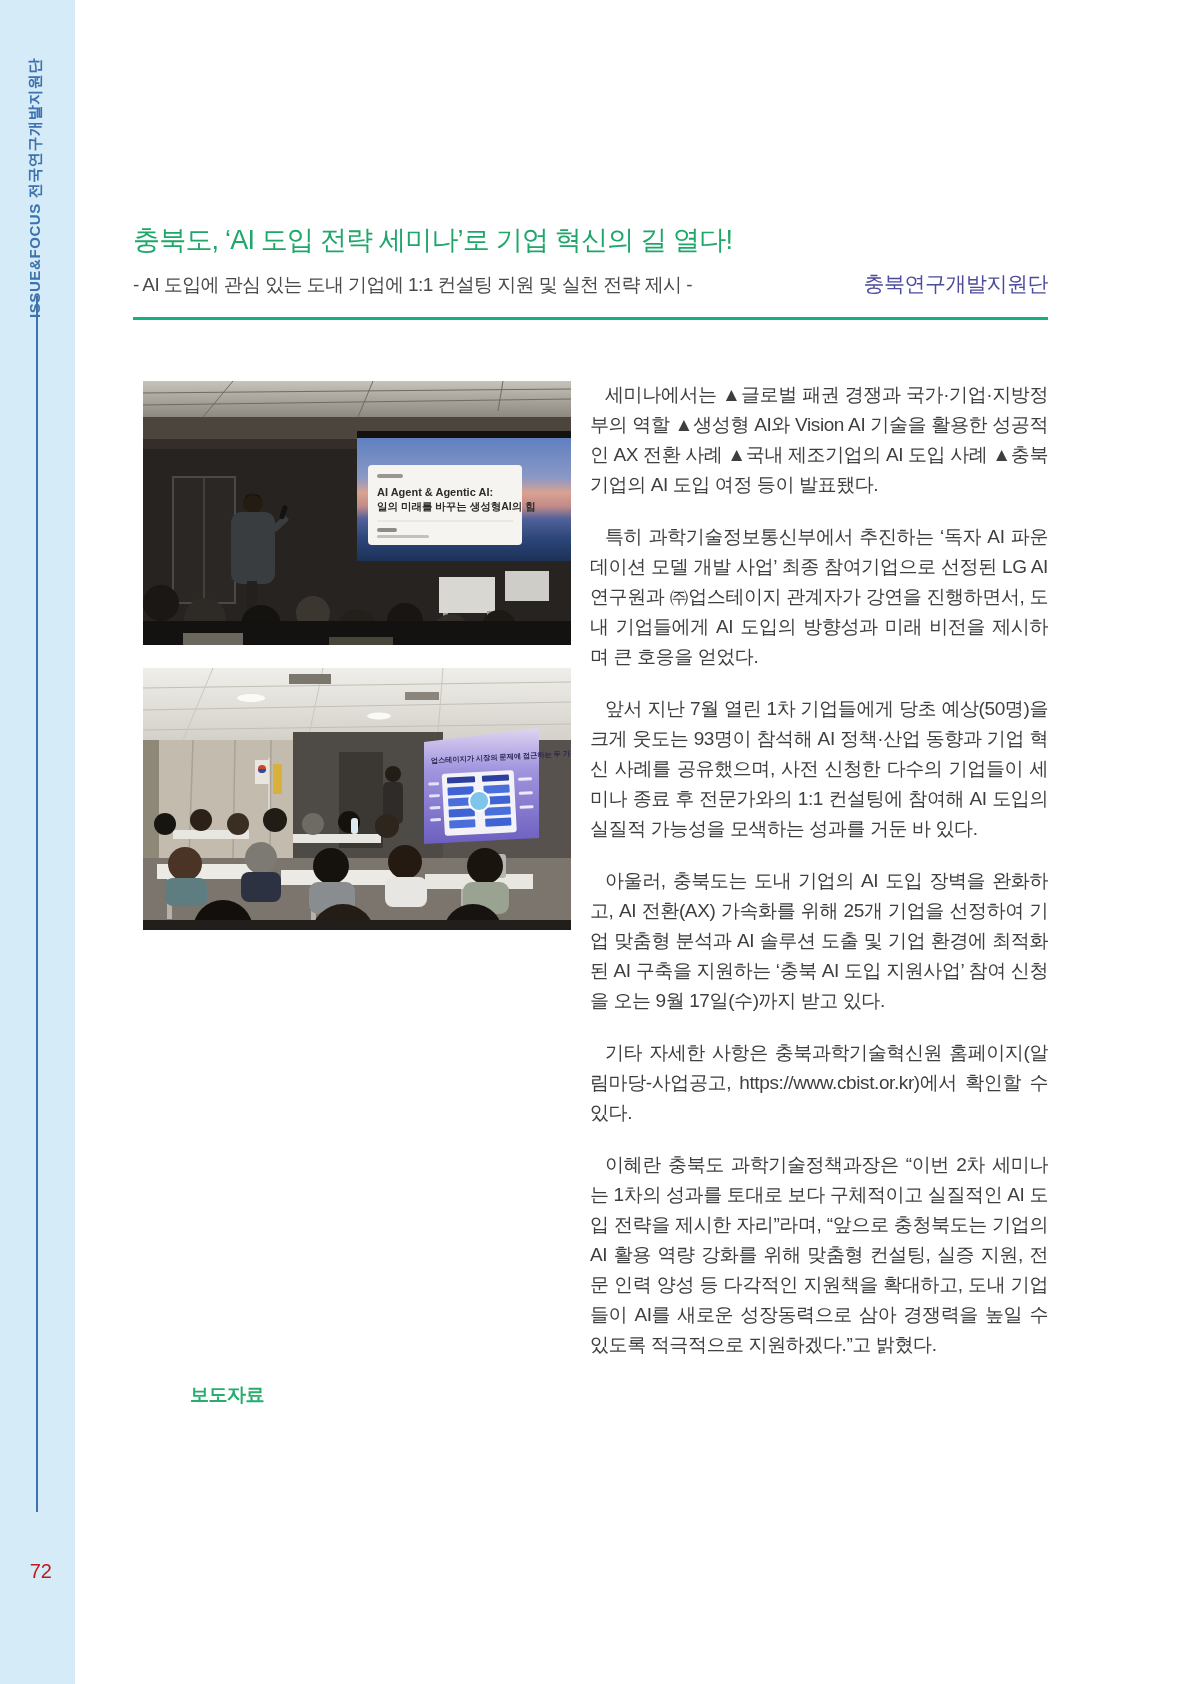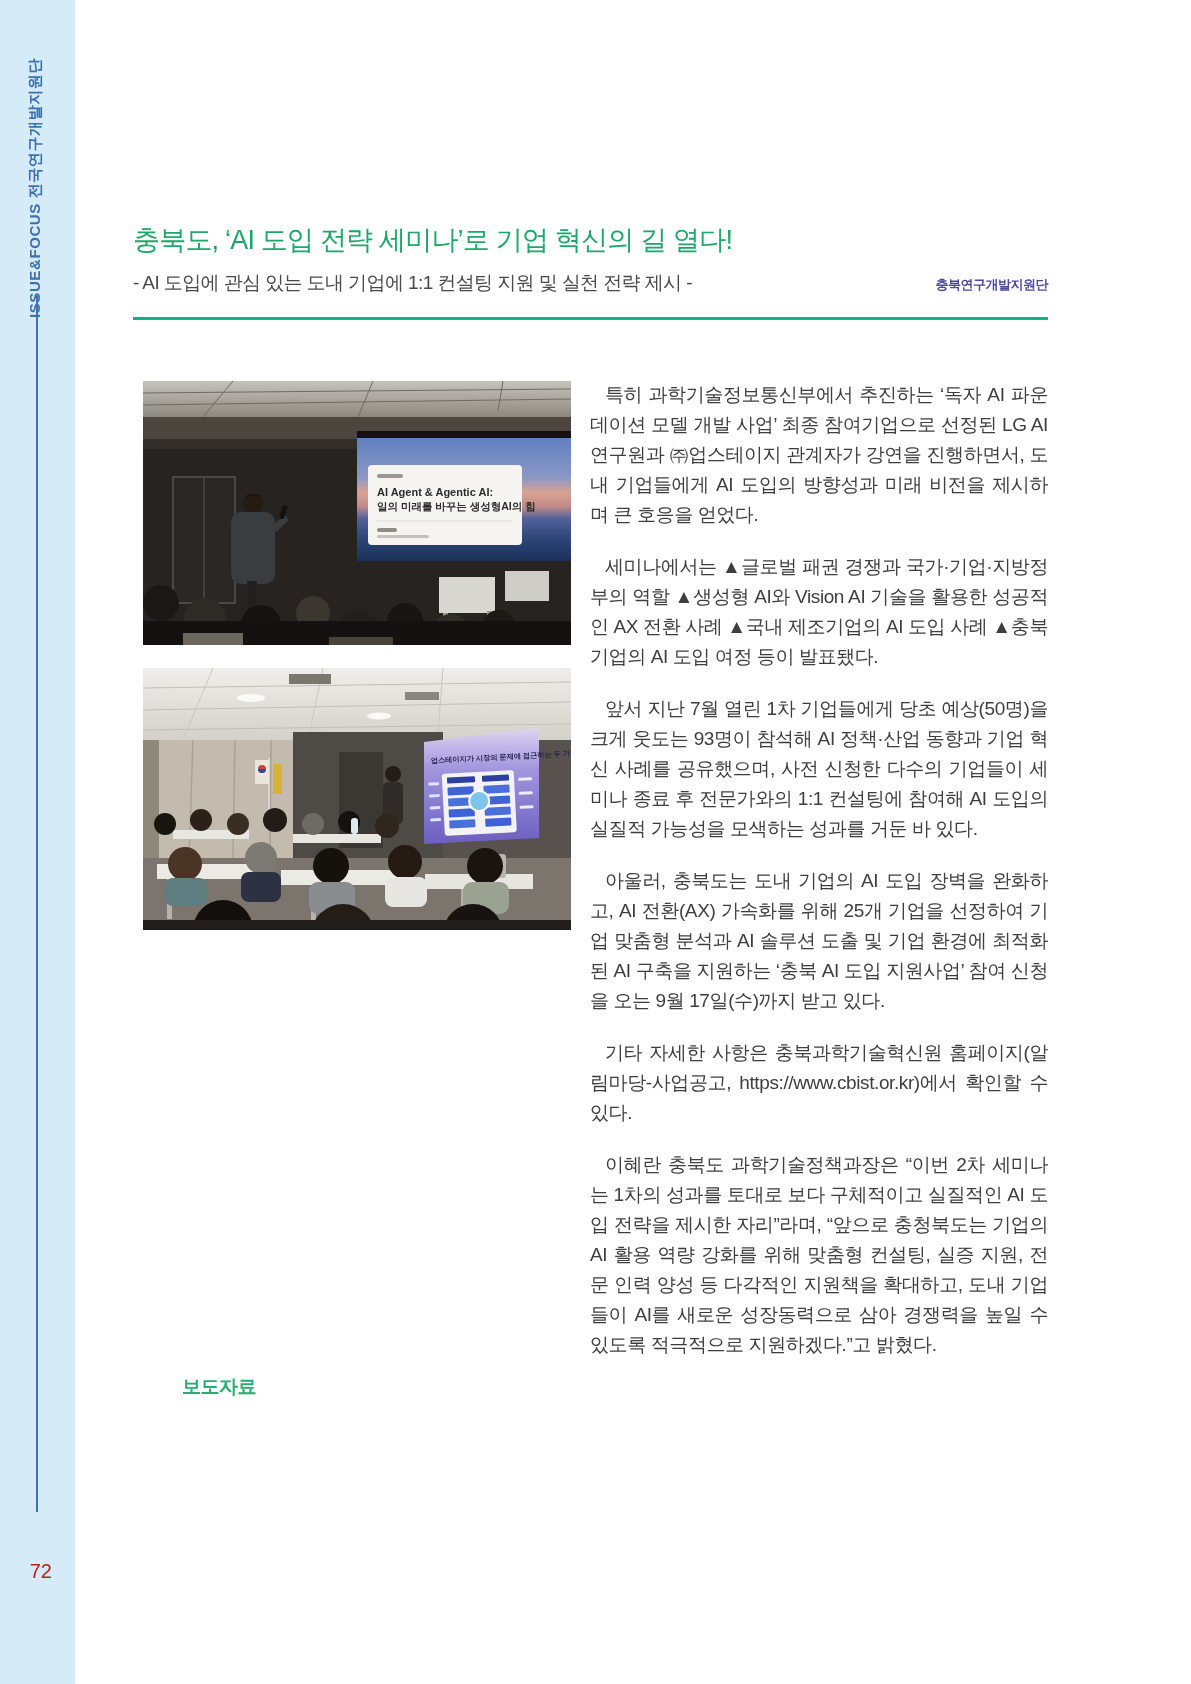--- a/index.html
+++ b/index.html
@@ -17,37 +17,37 @@
   }
   .sidebar-rule{position:absolute;left:36px;top:296px;width:2px;height:1216px;background:#3c72ad;}
   .page-number{position:absolute;left:20px;top:1560px;width:32px;text-align:right;
     font-size:20px;font-weight:400;color:#b91c1c;}
   
   .title{position:absolute;left:133px;top:222px;width:920px;margin:0;
     font-size:27px;font-weight:400;letter-spacing:-0.8px;color:#1fa76a;}
   .subhead{position:absolute;left:133px;top:270px;width:915px;display:flex;
     justify-content:space-between;align-items:baseline;}
   .subtitle{margin:0;font-size:19px;letter-spacing:-0.6px;color:#4a4a4a;}
-  .org{font-size:13px;font-weight:700;letter-spacing:-0.5px;color:#4c4a9d;}
+  .org{font-size:21px;font-weight:400;letter-spacing:-0.5px;color:#4c4a9d;}
   .green-rule{position:absolute;left:133px;top:317px;width:915px;height:2.5px;background:#14b184;}
   
   .photo{position:absolute;left:143px;overflow:hidden;background:#2a2725;}
   .photo1{top:381px;width:428px;height:264px;}
   .photo2{top:668px;width:428px;height:262px;}
   .photo svg{display:block;}
   
   .article{position:absolute;left:590px;top:380px;width:458px;}
   .article p{
     margin:0;font-size:19px;line-height:30px;letter-spacing:-0.4px;
     color:#3e3e3e;text-align:justify;text-indent:15px;
     word-break:break-all;overflow-wrap:anywhere;
   }
   .article p + p{margin-top:22px;}
   
-  .press-label{position:absolute;left:178px;top:1370px;margin:4px;
+  .press-label{position:absolute;left:178px;top:1370px;margin:12px;
     font-size:19px;font-weight:700;letter-spacing:-0.5px;color:#27ae6e;}
   .press-url{position:absolute;left:178px;top:1399px;width:345px;
     font-size:18px;line-height:24.5px;color:#9b9b9b;letter-spacing:-0.2px;cursor:pointer;}
 </style>
 </head>
 <body>
 
 <div class="page">
 
   <aside class="sidebar">
@@ -251,22 +251,22 @@
       <g>
         <circle cx="80" cy="262" r="30" fill="#120f0c"></circle>
         <circle cx="200" cy="268" r="32" fill="#231d16"></circle>
         <circle cx="330" cy="266" r="30" fill="#171310"></circle>
         <rect x="0" y="252" width="428" height="10" fill="#211e1b"></rect>
       </g>
     </svg>
   </figure>
 
   <section class="article">
+    <p>세미나에서는 ▲글로벌 패권 경쟁과 국가·기업·지방정부의 역할 ▲생성형 AI와 Vision AI 기술을 활용한 성공적인 AX 전환 사례 ▲국내 제조기업의 AI 도입 사례 ▲충북 기업의 AI 도입 여정 등이 발표됐다.</p>
     <p>특히 과학기술정보통신부에서 추진하는 ‘독자 AI 파운데이션 모델 개발 사업’ 최종 참여기업으로 선정된 LG AI연구원과 ㈜업스테이지 관계자가 강연을 진행하면서, 도내 기업들에게 AI 도입의 방향성과 미래 비전을 제시하며 큰 호응을 얻었다.</p>
-    <p>세미나에서는 ▲글로벌 패권 경쟁과 국가·기업·지방정부의 역할 ▲생성형 AI와 Vision AI 기술을 활용한 성공적인 AX 전환 사례 ▲국내 제조기업의 AI 도입 사례 ▲충북 기업의 AI 도입 여정 등이 발표됐다.</p>
     <p>앞서 지난 7월 열린 1차 기업들에게 당초 예상(50명)을 크게 웃도는 93명이 참석해 AI 정책·산업 동향과 기업 혁신 사례를 공유했으며, 사전 신청한 다수의 기업들이 세미나 종료 후 전문가와의 1:1 컨설팅에 참여해 AI 도입의 실질적 가능성을 모색하는 성과를 거둔 바 있다.</p>
     <p>아울러, 충북도는 도내 기업의 AI 도입 장벽을 완화하고, AI 전환(AX) 가속화를 위해 25개 기업을 선정하여 기업 맞춤형 분석과 AI 솔루션 도출 및 기업 환경에 최적화된 AI 구축을 지원하는 ‘충북 AI 도입 지원사업’ 참여 신청을 오는 9월 17일(수)까지 받고 있다.</p>
     <p>기타 자세한 사항은 충북과학기술혁신원 홈페이지(알림마당-사업공고, https://www.cbist.or.kr)에서 확인할 수 있다.</p>
     <p>이혜란 충북도 과학기술정책과장은 “이번 2차 세미나는 1차의 성과를 토대로 보다 구체적이고 실질적인 AI 도입 전략을 제시한 자리”라며, “앞으로 충청북도는 기업의 AI 활용 역량 강화를 위해 맞춤형 컨설팅, 실증 지원, 전문 인력 양성 등 다각적인 지원책을 확대하고, 도내 기업들이 AI를 새로운 성장동력으로 삼아 경쟁력을 높일 수 있도록 적극적으로 지원하겠다.”고 밝혔다.</p>
   </section>
 
   <h3 class="press-label">보도자료</h3>
 
 </div>
 

